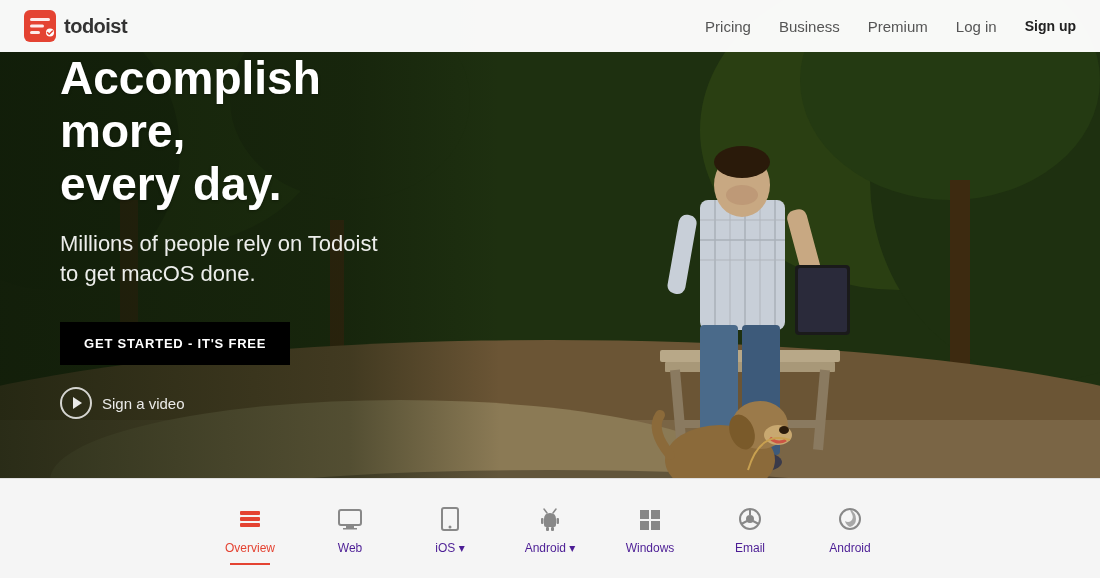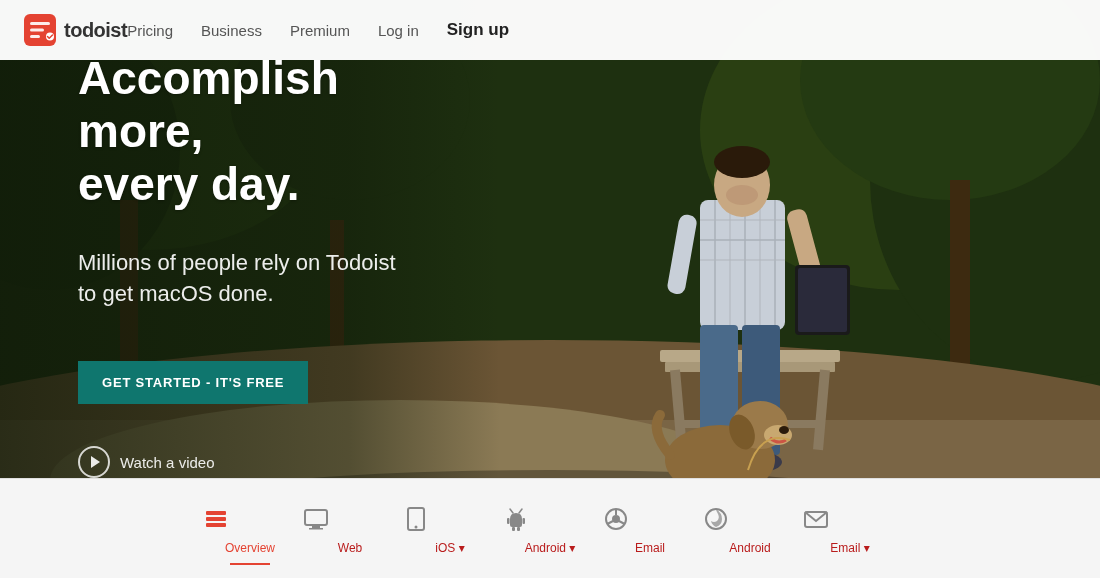--- a/index.html
+++ b/index.html
@@ -2,23 +2,24 @@
 <html><head>
   <meta charset="utf-8">
   <style>
     * { margin: 0; padding: 0; box-sizing: border-box; }
     body { font-family: 'Helvetica Neue', Arial, sans-serif; width: 1100px; height: 578px; overflow: hidden; }
 
     
     .header {
       position: absolute;
       top: 0; left: 0; right: 0;
-      height: 60px;
-      display: flex;
-      align-items: center;
+      height: 52px;
+      display: flex;
+      align-items: center;
+      justify-content: space-between;
       padding: 0 24px;
       background: rgba(255,255,255,0.97);
       z-index: 10;
     }
     .logo {
       display: flex;
       align-items: center;
       gap: 8px;
       text-decoration: none;
     }
@@ -37,21 +38,21 @@
       align-items: center;
       gap: 28px;
     }
     .nav-link {
       font-size: 15px;
       color: #555;
       text-decoration: none;
       cursor: pointer;
     }
     .nav-signup {
-      font-size: 17px;
+      font-size: 14px;
       font-weight: 700;
       color: #222;
       text-decoration: none;
       cursor: pointer;
     }
 
     
     .hero {
       position: relative;
       width: 1100px;
@@ -74,41 +75,40 @@
     }
 
     .hero-content {
       position: absolute;
       top: 52px;
       left: 0;
       width: 480px;
       height: calc(100% - 52px - 100px);
       display: flex;
       flex-direction: column;
-      justify-content: space-between;
+      justify-content: flex-start;
       padding: 0 60px;
-      margin-left: 18px;
     }
     .hero-title {
       font-size: 46px;
       font-weight: 700;
       color: #fff;
       line-height: 1.15;
       margin-bottom: 18px;
       text-shadow: 0 1px 3px rgba(0,0,0,0.3);
     }
     .hero-subtitle {
       font-size: 22px;
       color: rgba(255,255,255,0.92);
       line-height: 1.4;
       margin-bottom: 32px;
     }
     .btn-cta {
       display: inline-block;
-      background: #0f766e;
+      background: #000000;
       color: #fff;
       font-size: 13px;
       font-weight: 700;
       letter-spacing: 0.8px;
       padding: 14px 24px;
       border: none;
       cursor: pointer;
       text-transform: uppercase;
       width: fit-content;
       margin-bottom: 22px;
@@ -148,20 +148,21 @@
       background: #f5f5f5;
       display: flex;
       align-items: center;
       justify-content: center;
       gap: 0;
       border-top: 1px solid #e0e0e0;
     }
     .platform-item {
       display: flex;
       flex-direction: column;
+      align-items: center;
       justify-content: center;
       gap: 6px;
       width: 100px;
       cursor: pointer;
       padding: 10px 0;
       position: relative;
     }
     .platform-item.active .platform-label {
       color: #e44332;
     }
@@ -182,21 +183,21 @@
       align-items: center;
       justify-content: center;
       font-size: 22px;
       color: #666;
     }
     .platform-item.active .platform-icon {
       color: #e44332;
     }
     .platform-label {
       font-size: 12px;
-      color: #b91c1c;
+      color: #4c1d95;
       text-align: center;
     }
   </style>
 </head>
 <body>
 
 <div class="hero">
 
   <div class="hero-bg"></div>
 
@@ -321,21 +322,21 @@
     </h1>
     <p class="hero-subtitle">
       <span>Millions of people rely on Todoist</span><br>
       <span>to get macOS done.</span>
     </p>
     <button class="btn-cta">GET STARTED - IT'S FREE</button>
     <div class="watch-video">
       <div class="play-circle">
         <div class="play-triangle"></div>
       </div>
-      <span>Watch a video</span>
+      <span>Sign a video</span>
     </div>
   </div>
 
   <div class="bottom-bar">
 
     <div class="platform-item active">
       <div class="platform-icon">
         <svg width="28" height="28" viewBox="0 0 28 28" xmlns="http://www.w3.org/2000/svg">
           <rect x="4" y="6" width="20" height="4" rx="1" fill="#e44332"></rect>
           <rect x="4" y="12" width="20" height="4" rx="1" fill="#e44332"></rect>
@@ -375,20 +376,31 @@
           <rect x="5" y="13" width="2.5" height="6" rx="1" fill="#888"></rect>
           <rect x="20.5" y="13" width="2.5" height="6" rx="1" fill="#888"></rect>
           <line x1="11" y1="8" x2="8" y2="4" stroke="#888" stroke-width="1.5" stroke-linecap="round"></line>
           <line x1="17" y1="8" x2="20" y2="4" stroke="#888" stroke-width="1.5" stroke-linecap="round"></line>
         </svg>
       </div>
       <span class="platform-label">Android ▾</span>
     </div>
 
 
+    <div class="platform-item">
+      <div class="platform-icon">
+        <svg width="28" height="28" viewBox="0 0 28 28" xmlns="http://www.w3.org/2000/svg">
+          <rect x="4" y="5" width="9" height="9" fill="#888"></rect>
+          <rect x="15" y="5" width="9" height="9" fill="#888"></rect>
+          <rect x="4" y="16" width="9" height="9" fill="#888"></rect>
+          <rect x="15" y="16" width="9" height="9" fill="#888"></rect>
+        </svg>
+      </div>
+      <span class="platform-label">Windows</span>
+    </div>
 
     <div class="platform-item">
       <div class="platform-icon">
         <svg width="28" height="28" viewBox="0 0 28 28" xmlns="http://www.w3.org/2000/svg">
           <circle cx="14" cy="14" r="10" fill="none" stroke="#888" stroke-width="2"></circle>
           <circle cx="14" cy="14" r="4" fill="#888"></circle>
           <line x1="14" y1="4" x2="14" y2="10" stroke="#888" stroke-width="2"></line>
           <line x1="22.7" y1="19" x2="17" y2="16" stroke="#888" stroke-width="2"></line>
           <line x1="5.3" y1="19" x2="11" y2="16" stroke="#888" stroke-width="2"></line>
         </svg>
@@ -400,25 +412,16 @@
       <div class="platform-icon">
         <svg width="28" height="28" viewBox="0 0 28 28" xmlns="http://www.w3.org/2000/svg">
           <circle cx="14" cy="14" r="10" fill="none" stroke="#888" stroke-width="2"></circle>
           <path d="M14 4 Q20 8 20 14 Q20 20 14 22 Q10 20 9 16 Q12 18 15 16 Q18 13 16 9 Q14 6 14 4Z" fill="#888" opacity="0.7"></path>
         </svg>
       </div>
       <span class="platform-label">Android</span>
     </div>
 
 
-    <div class="platform-item">
-      <div class="platform-icon">
-        <svg width="28" height="28" viewBox="0 0 28 28" xmlns="http://www.w3.org/2000/svg">
-          <rect x="3" y="7" width="22" height="15" rx="2" fill="none" stroke="#888" stroke-width="2"></rect>
-          <polyline points="3,7 14,16 25,7" fill="none" stroke="#888" stroke-width="2"></polyline>
-        </svg>
-      </div>
-      <span class="platform-label">Email ▾</span>
-    </div>
 
   </div>
 
 </div>
 
 </body></html>

